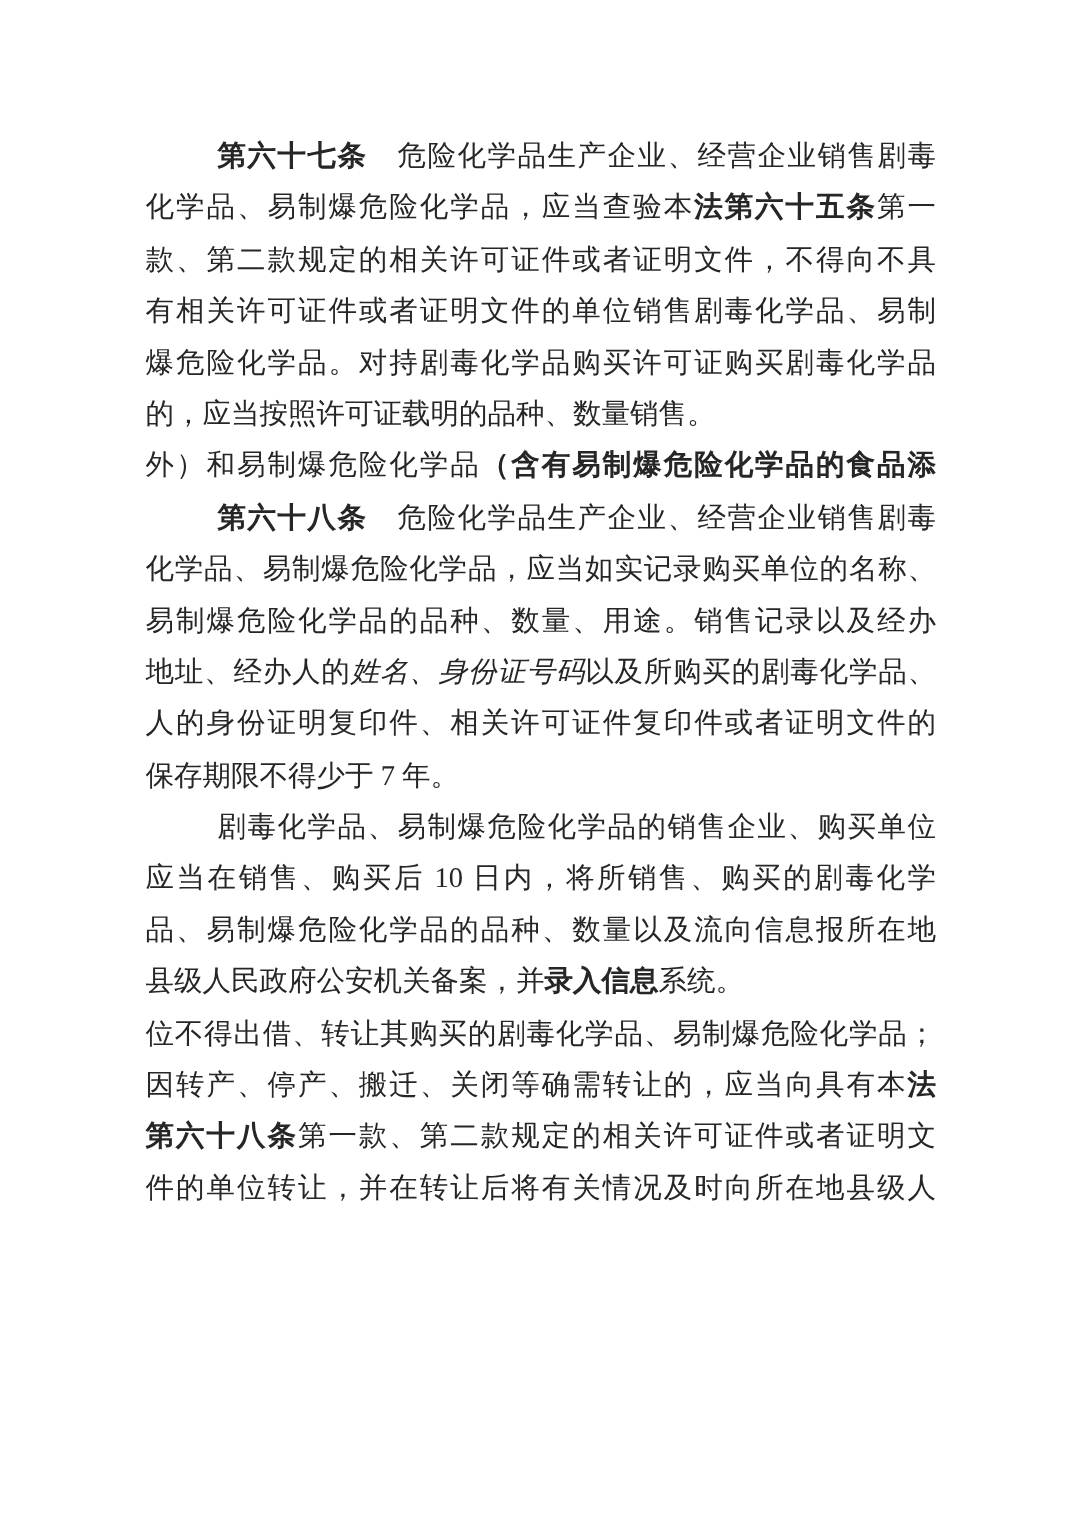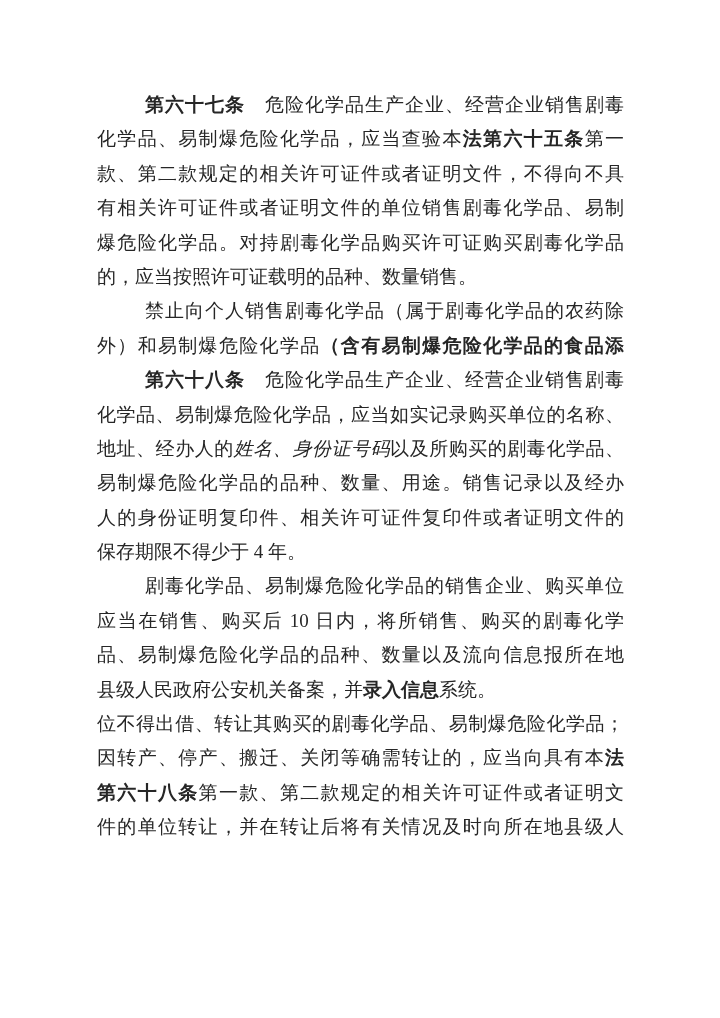--- a/index.html
+++ b/index.html
@@ -45,28 +45,27 @@
 <body>
 
 <div class="page">
   <div class="text-block">
       <div class="line indent"><span class="run-bold">第六十七条　</span><span class="run-regular">危险化学品生产企业、经营企业销售剧毒</span></div>
       <div class="line"><span class="run-regular">化学品、易制爆危险化学品，应当查验本</span><span class="run-bold">法第六十五条</span><span class="run-regular">第一</span></div>
       <div class="line"><span class="run-regular">款、第二款规定的相关许可证件或者证明文件，不得向不具</span></div>
       <div class="line"><span class="run-regular">有相关许可证件或者证明文件的单位销售剧毒化学品、易制</span></div>
       <div class="line"><span class="run-regular">爆危险化学品。对持剧毒化学品购买许可证购买剧毒化学品</span></div>
       <div class="line last-left"><span class="run-regular">的，应当按照许可证载明的品种、数量销售。</span></div>
-      <div class="line indent"><span class="run-regular">禁止向个人销售剧毒化学品（属于剧毒化学品的农药除</span></div>
       <div class="line"><span class="run-regular">外）和易制爆危险化学品</span><span class="run-bold">（含有易制爆危险化学品的食品添</span></div>
       <div class="line indent"><span class="run-bold">第六十八条　</span><span class="run-regular">危险化学品生产企业、经营企业销售剧毒</span></div>
       <div class="line"><span class="run-regular">化学品、易制爆危险化学品，应当如实记录购买单位的名称、</span></div>
+      <div class="line"><span class="run-regular">易制爆危险化学品的品种、数量、用途。销售记录以及经办</span></div>
       <div class="line"><span class="run-regular">地址、经办人的</span><span class="run-italic">姓名、身份证号码</span><span class="run-regular">以及所购买的剧毒化学品、</span></div>
-      <div class="line"><span class="run-regular">易制爆危险化学品的品种、数量、用途。销售记录以及经办</span></div>
       <div class="line"><span class="run-regular">人的身份证明复印件、相关许可证件复印件或者证明文件的</span></div>
-      <div class="line last-left"><span class="run-regular">保存期限不得少于 4 年。</span></div>
+      <div class="line last-left"><span class="run-regular">保存期限不得少于 7 年。</span></div>
       <div class="line indent"><span class="run-regular">剧毒化学品、易制爆危险化学品的销售企业、购买单位</span></div>
       <div class="line"><span class="run-regular">应当在销售、购买后 10 日内，将所销售、购买的剧毒化学</span></div>
       <div class="line"><span class="run-regular">品、易制爆危险化学品的品种、数量以及流向信息报所在地</span></div>
       <div class="line last-left"><span class="run-regular">县级人民政府公安机关备案，并</span><span class="run-bold">录入信息</span><span class="run-regular">系统。</span></div>
       <div class="line"><span class="run-regular">位不得出借、转让其购买的剧毒化学品、易制爆危险化学品；</span></div>
       <div class="line"><span class="run-regular">因转产、停产、搬迁、关闭等确需转让的，应当向具有本</span><span class="run-bold">法</span></div>
       <div class="line"><span class="run-bold">第六十八条</span><span class="run-regular">第一款、第二款规定的相关许可证件或者证明文</span></div>
       <div class="line"><span class="run-regular">件的单位转让，并在转让后将有关情况及时向所在地县级人</span></div>
     </div>
 </div>

